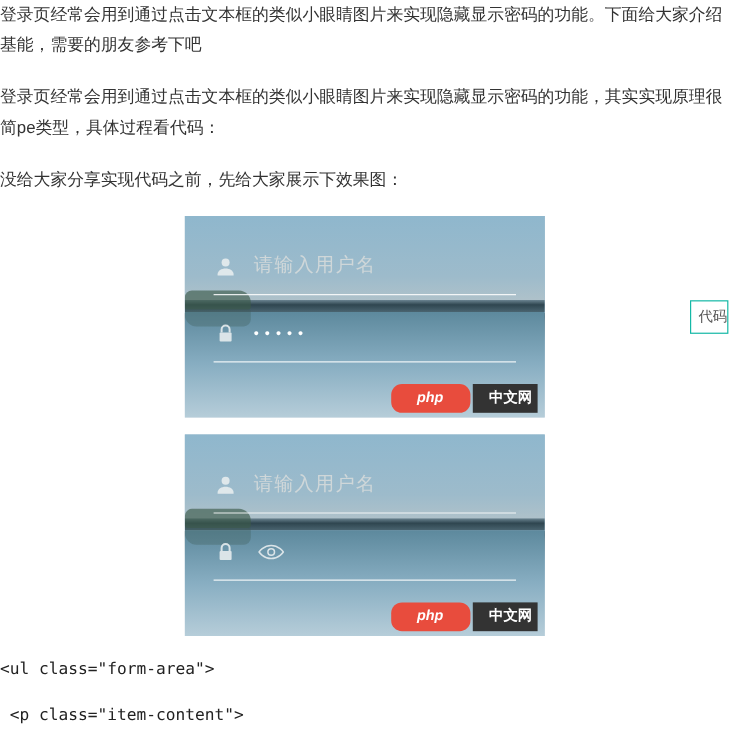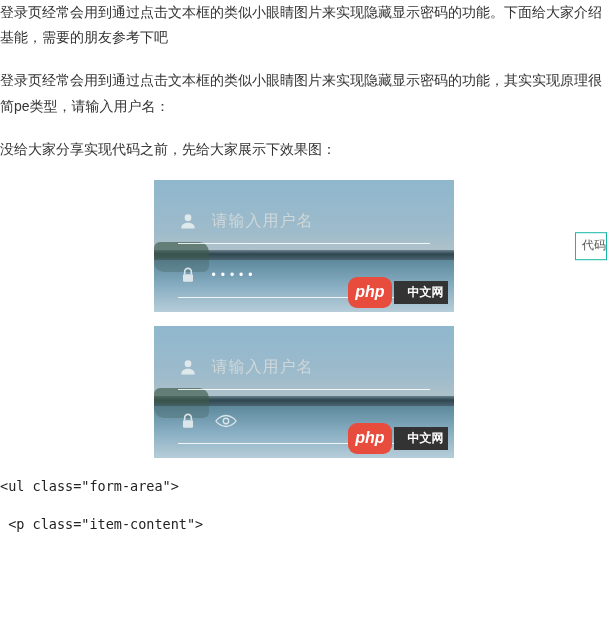--- a/index.html
+++ b/index.html
@@ -16,21 +16,21 @@
     .desc-text { margin-bottom: 18px; color: #333; }
     .preview-text { margin-bottom: 18px; color: #333; }
     .demo-wrapper {
       display: flex;
       justify-content: center;
       margin-bottom: 14px;
       position: relative;
     }
     .login-card {
       width: 300px;
-      height: 132px;
+      height: 168px;
       position: relative;
       overflow: hidden;
       background: linear-gradient(to bottom,
         #8fb5c9 0%, #8fb5c9 48%,
         #4d6b78 48%, #3a5562 50%,
         #5a7886 52%, #7ea5bb 62%,
         #a8c3d2 80%, #c5d6df 100%);
     }
     .sky-top {
       position: absolute; top:0; left:0; right:0; height: 72px;
@@ -75,21 +75,21 @@
     .eye-btn {
       width: 28px; display:flex; align-items:center; justify-content:center;
     }
     .eye-btn svg { fill:none; stroke:#e7edef; stroke-width:1.4; opacity:0.9; }
     .watermark {
       position: absolute; right: 6px; bottom: 4px;
       display: flex; align-items: center;
     }
     .php-pill {
       background: #e84c3d; color: #fff; font-weight: bold;
-      font-size: 16px; padding: 1px 7px; border-radius: 9px;
+      font-size: 12px; padding: 1px 22px; border-radius: 9px;
       font-style: italic; font-family: Arial, sans-serif;
       margin-right: 2px;
     }
     .wm-txt {
       background: #333; color: #fff; font-size: 12px; font-weight: bold;
       padding: 1px 4px 1px 14px;
     }
     .code-btn {
       position: absolute;
       right: 0; top: 50%;
@@ -115,21 +115,21 @@
       white-space: pre;
     }
   </style>
 </head>
 <body>
 
 <div class="article-content">
 
   <p class="intro-text">登录页经常会用到通过点击文本框的类似小眼睛图片来实现隐藏显示密码的功能。下面给大家介绍基能，需要的朋友参考下吧</p>
 
-  <p class="desc-text">登录页经常会用到通过点击文本框的类似小眼睛图片来实现隐藏显示密码的功能，其实实现原理很简pe类型，请输入用户名：</p>
+  <p class="desc-text">登录页经常会用到通过点击文本框的类似小眼睛图片来实现隐藏显示密码的功能，其实实现原理很简pe类型，具体过程看代码：</p>
 
   <p class="preview-text">没给大家分享实现代码之前，先给大家展示下效果图：</p>
 
   <div class="demo-wrapper">
     <div class="login-card">
       <div class="sky-top"></div>
       <div class="horizon"></div>
       <div class="water-bottom"></div>
       <div class="tree-left"></div>
       <div class="form-overlay">

